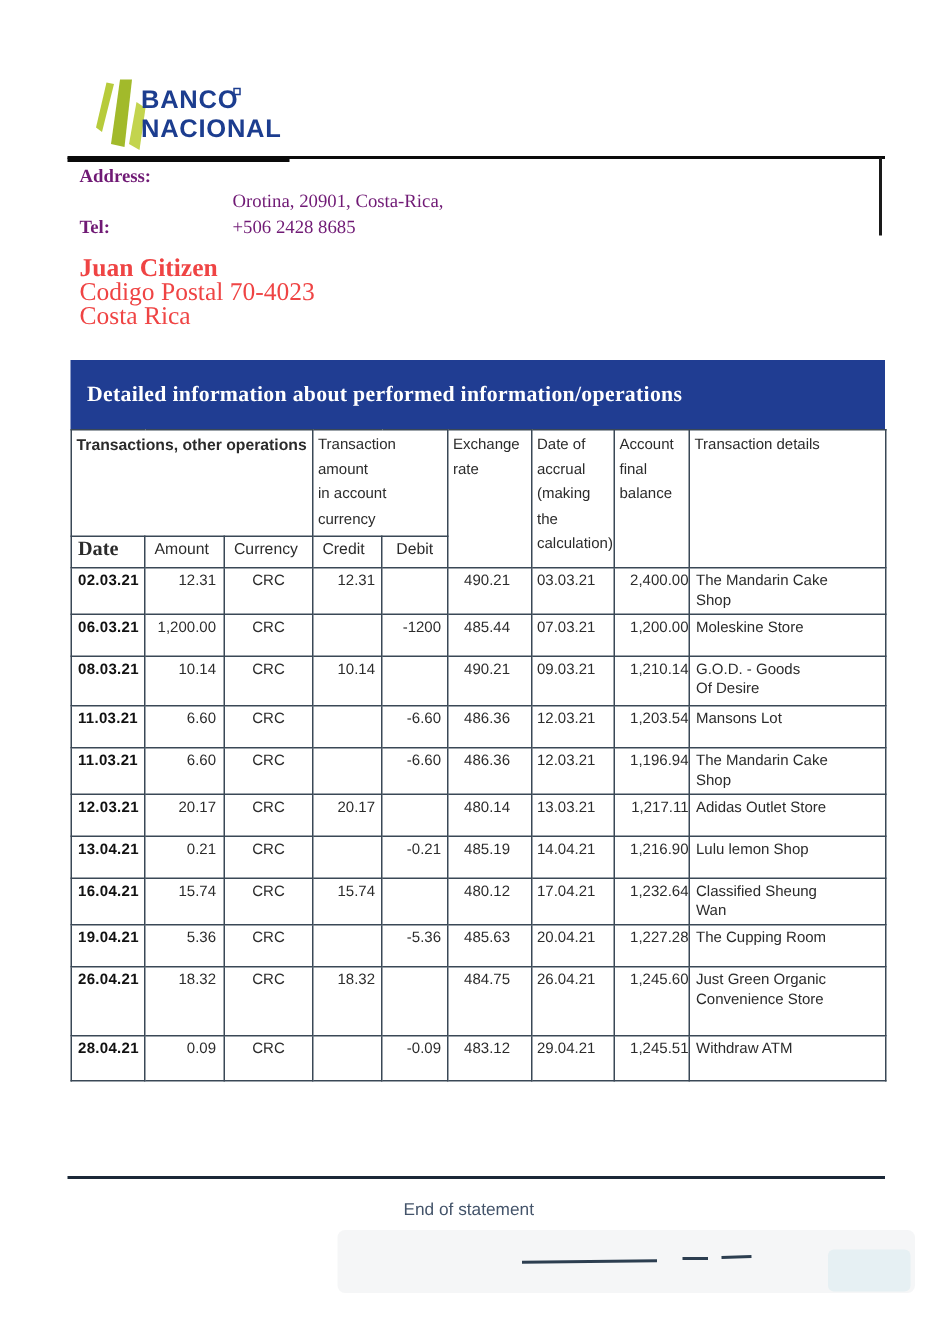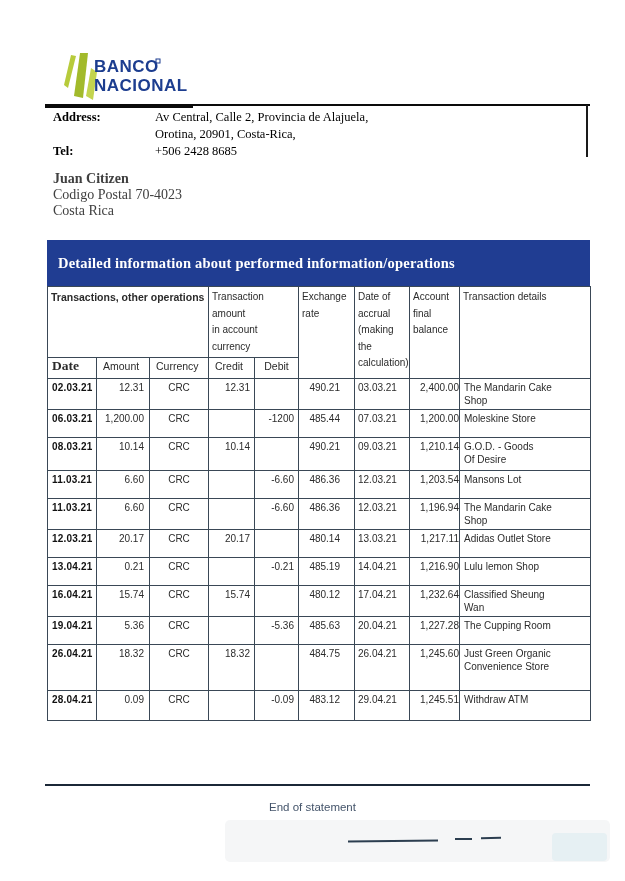--- a/index.html
+++ b/index.html
@@ -11,27 +11,27 @@
   
   .logo { position:absolute; left:60px; top:52px; width:130px; height:50px; }
   .logo svg { display:block; }
 
   
   .rule-top    { position:absolute; left:45px; top:104px; width:545px; height:2px; background:#0a0a0a; }
   .rule-top-l  { position:absolute; left:45px; top:105px; width:148px; height:3px; background:#0a0a0a; }
   .rule-right  { position:absolute; left:586px; top:105px; width:2px; height:52px; background:#1a1a1a; }
 
   
-  .contact { position:absolute; left:53px; top:109px; font-family:"Liberation Serif", serif; font-size:12.5px; line-height:17px; color:#000000; }
+  .contact { position:absolute; left:53px; top:109px; font-family:"Liberation Serif", serif; font-size:12.5px; line-height:17px; color:#701a75; }
   .contact .row { display:flex; }
   .contact .lbl { width:102px; font-weight:bold; }
   .contact .val { }
 
   
-  .customer { position:absolute; left:53px; top:171px; font-family:"Liberation Serif", serif; font-size:14px; line-height:16px; color:#404040; }
+  .customer { position:absolute; left:53px; top:171px; font-family:"Liberation Serif", serif; font-size:17px; line-height:16px; color:#ef4444; }
   .customer .name { font-weight:bold; }
 
   
   .section { position:absolute; left:47px; top:240px; width:543px; }
   .titlebar {
     height:46px; background:#203D92; color:#ffffff;
     font-family:"Liberation Serif", serif; font-weight:bold; font-size:14.5px;
     line-height:46px; padding-left:11px; box-sizing:border-box; letter-spacing:0.2px;
   }
 
@@ -93,21 +93,20 @@
     </svg>
   </div>
 
   <div class="rule-top"></div>
   <div class="rule-top-l"></div>
   <div class="rule-right"></div>
 
   <div class="contact">
     <div class="row">
       <span class="lbl">Address:</span>
-      <span class="val">Av Central, Calle 2, Provincia de Alajuela,</span>
     </div>
     <div class="row">
       <span class="lbl"></span>
       <span class="val">Orotina, 20901, Costa-Rica,</span>
     </div>
     <div class="row">
       <span class="lbl">Tel:</span>
       <span class="val">+506 2428 8685</span>
     </div>
   </div>

